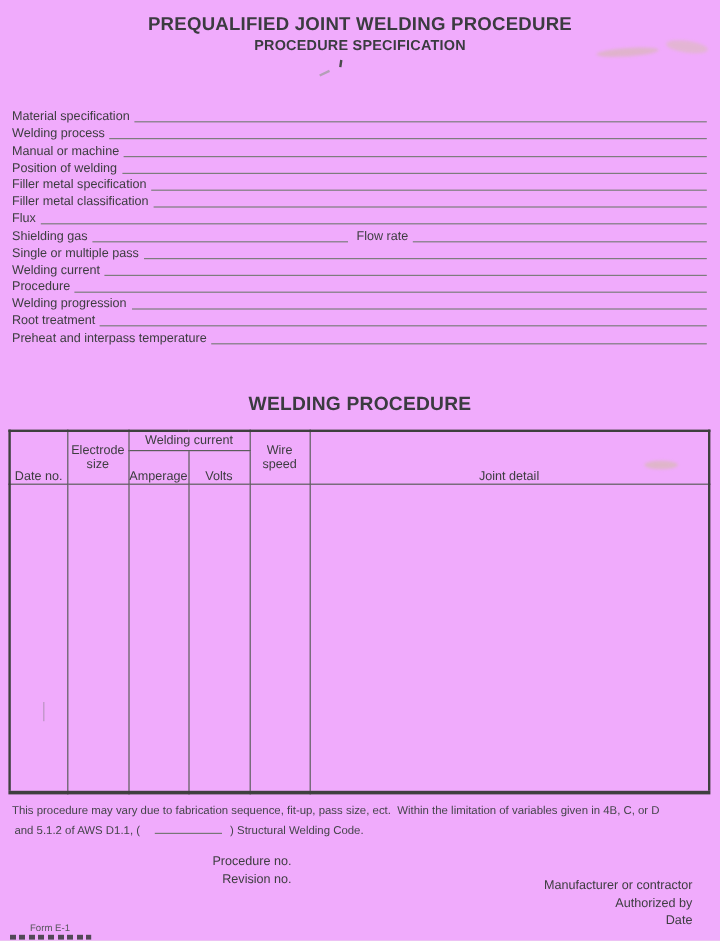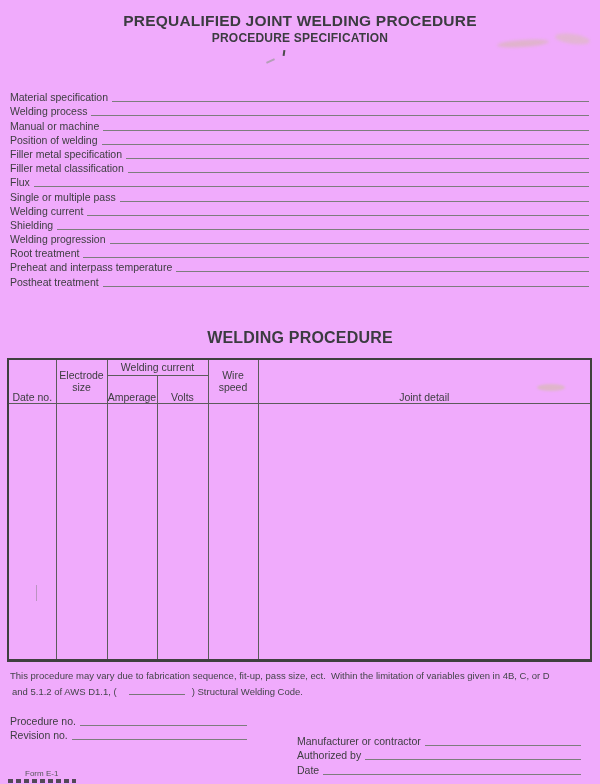--- a/index.html
+++ b/index.html
@@ -61,21 +61,21 @@
     font-size:9.5px; color:#44444a; line-height:12px;
   }
   .fn-line {
     display:inline-block; width:56px; height:9px;
     border-bottom:1px solid #777; margin:0 7px 0 12px; vertical-align:baseline;
   }
 
   
   .footer-left  { position:absolute; left:10px;  top:712px; width:237px; }
   .footer-right { position:absolute; left:297px; top:732px; width:284px; }
-  .footer-left .frow, .footer-right .frow { height:14.6px; }
+  .footer-left .frow, .footer-right .frow { height:14.6px;flex-direction:column; }
   .form-no { position:absolute; left:25px; top:769px; font-size:8px; color:#55555a; }
 
   
   .art { position:absolute; pointer-events:none; }
   .art-smudge1 { top:40px; left:497px; width:52px; height:7px; background:#cdbd93;
                  opacity:.45; filter:blur(1.5px); transform:rotate(-4deg); border-radius:50%; }
   .art-smudge2 { top:34px; left:555px; width:35px; height:10px; background:#d2c49a;
                  opacity:.4; filter:blur(1.5px); transform:rotate(8deg); border-radius:50%; }
   .art-smudge3 { top:384px; left:537px; width:28px; height:7px; background:#cfc09a;
                  opacity:.5; filter:blur(1.2px); border-radius:50%; }
@@ -117,45 +117,47 @@
     </div>
     <div class="frow">
       <span class="flabel">Filler metal classification</span>
       <span class="fline"></span>
     </div>
     <div class="frow">
       <span class="flabel">Flux</span>
       <span class="fline"></span>
     </div>
     <div class="frow">
+      <span class="flabel">Shielding gas</span>
+      <span class="fline w213"></span>
+      <span class="flabel ml7">Flow rate</span>
+      <span class="fline"></span>
+    </div>
+    <div class="frow">
       <span class="flabel">Single or multiple pass</span>
       <span class="fline"></span>
     </div>
     <div class="frow">
       <span class="flabel">Welding current</span>
       <span class="fline"></span>
     </div>
     <div class="frow">
-      <span class="flabel">Shielding</span>
+      <span class="flabel">Procedure</span>
       <span class="fline"></span>
     </div>
     <div class="frow">
       <span class="flabel">Welding progression</span>
       <span class="fline"></span>
     </div>
     <div class="frow">
       <span class="flabel">Root treatment</span>
       <span class="fline"></span>
     </div>
     <div class="frow">
       <span class="flabel">Preheat and interpass temperature</span>
-      <span class="fline"></span>
-    </div>
-    <div class="frow">
-      <span class="flabel">Postheat treatment</span>
       <span class="fline"></span>
     </div>
   </div>
 
   <div class="wp-title">WELDING PROCEDURE</div>
 
   <div class="table-wrap">
     <table class="wp">
       <colgroup>
         <col style="width:48px">

